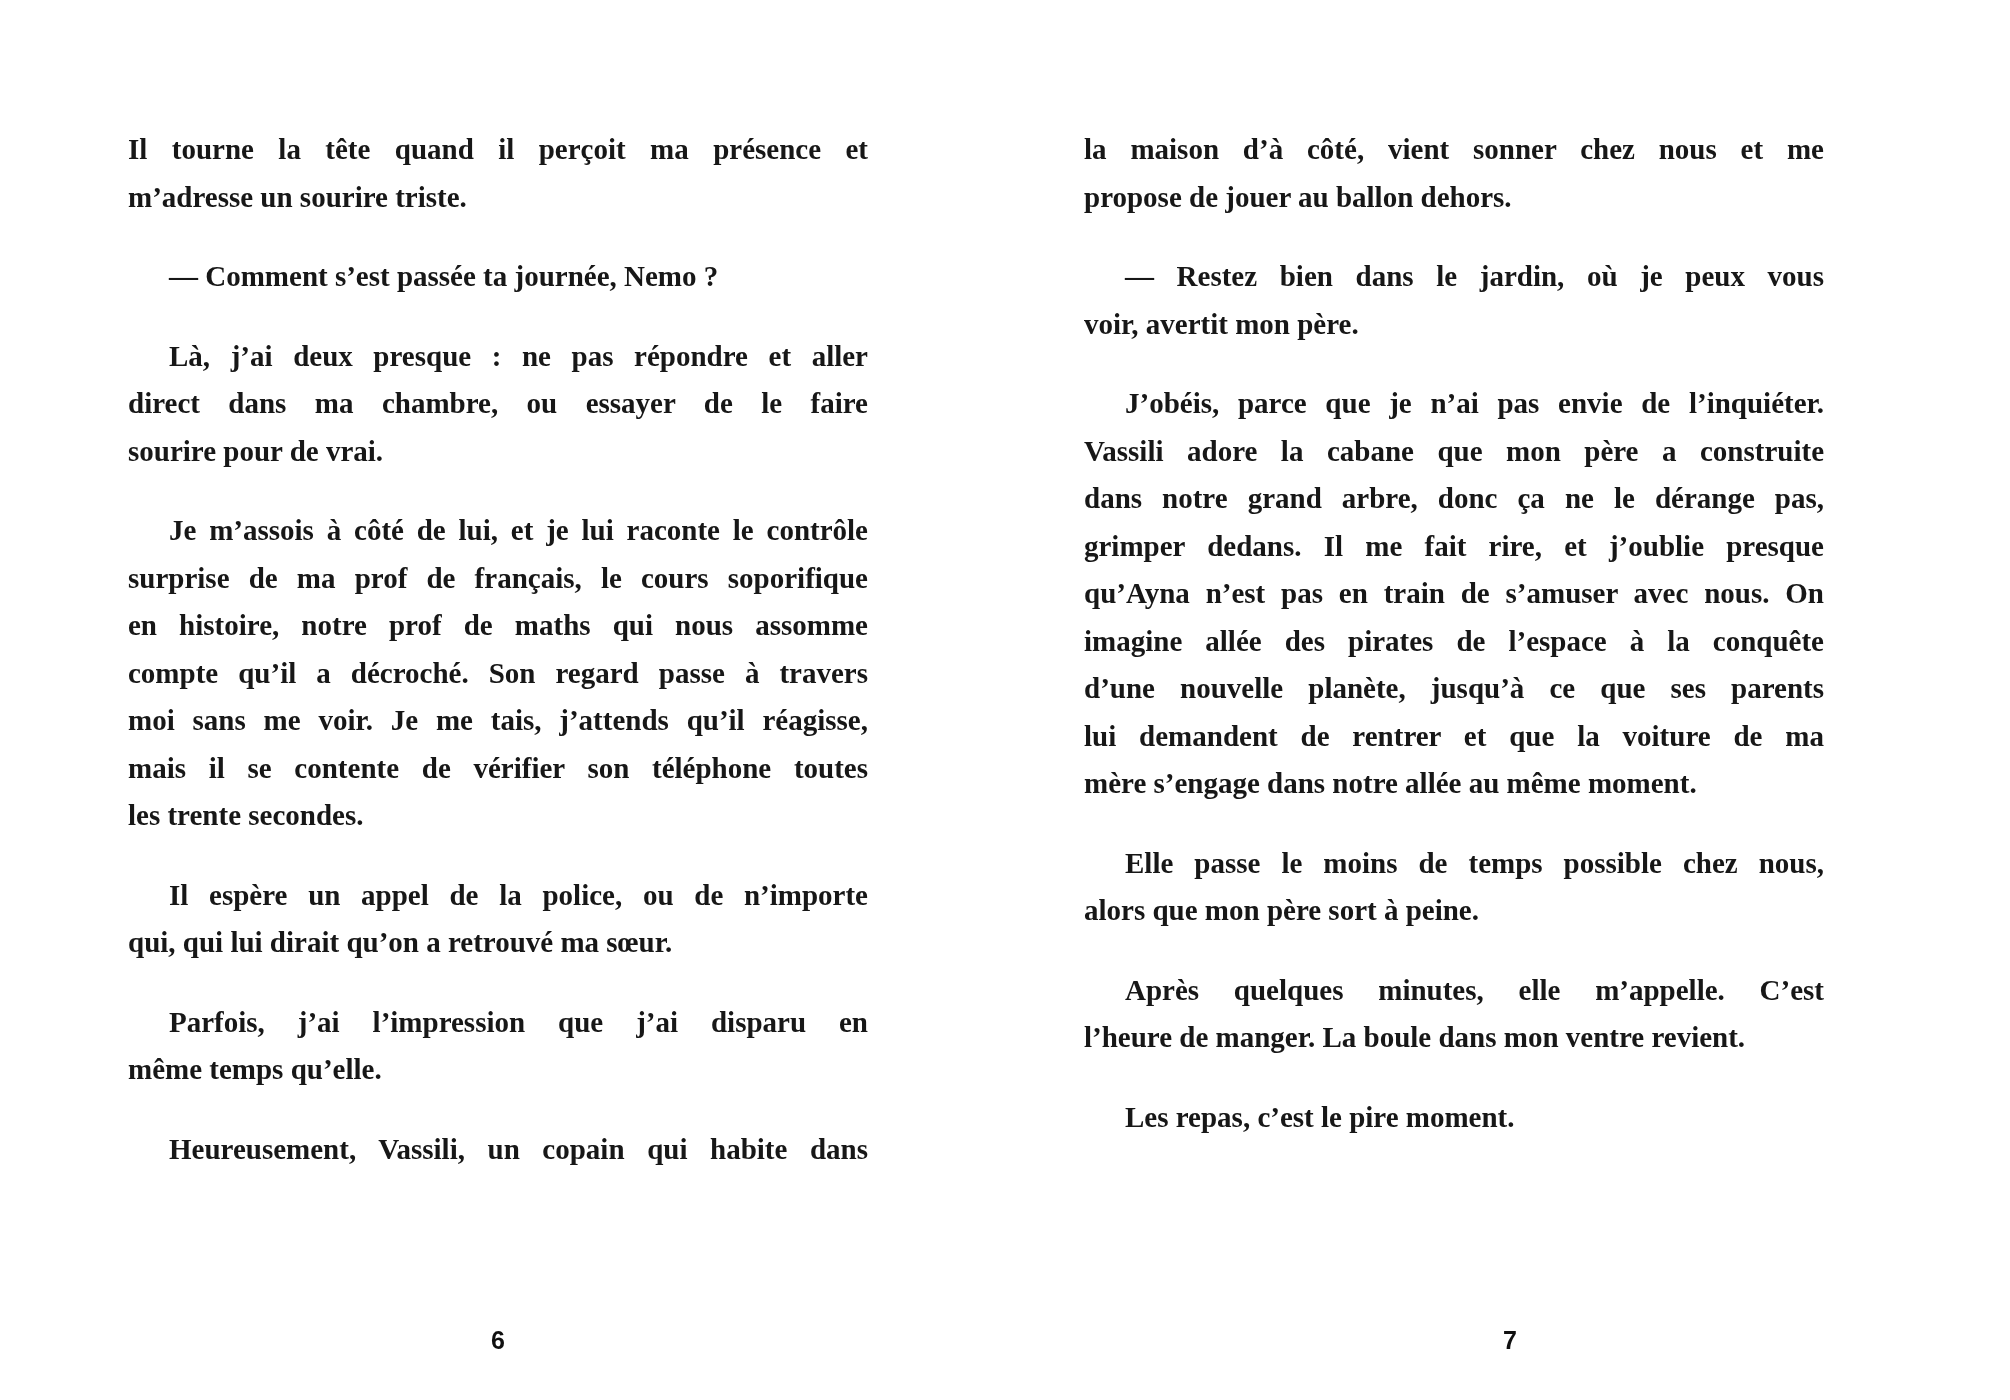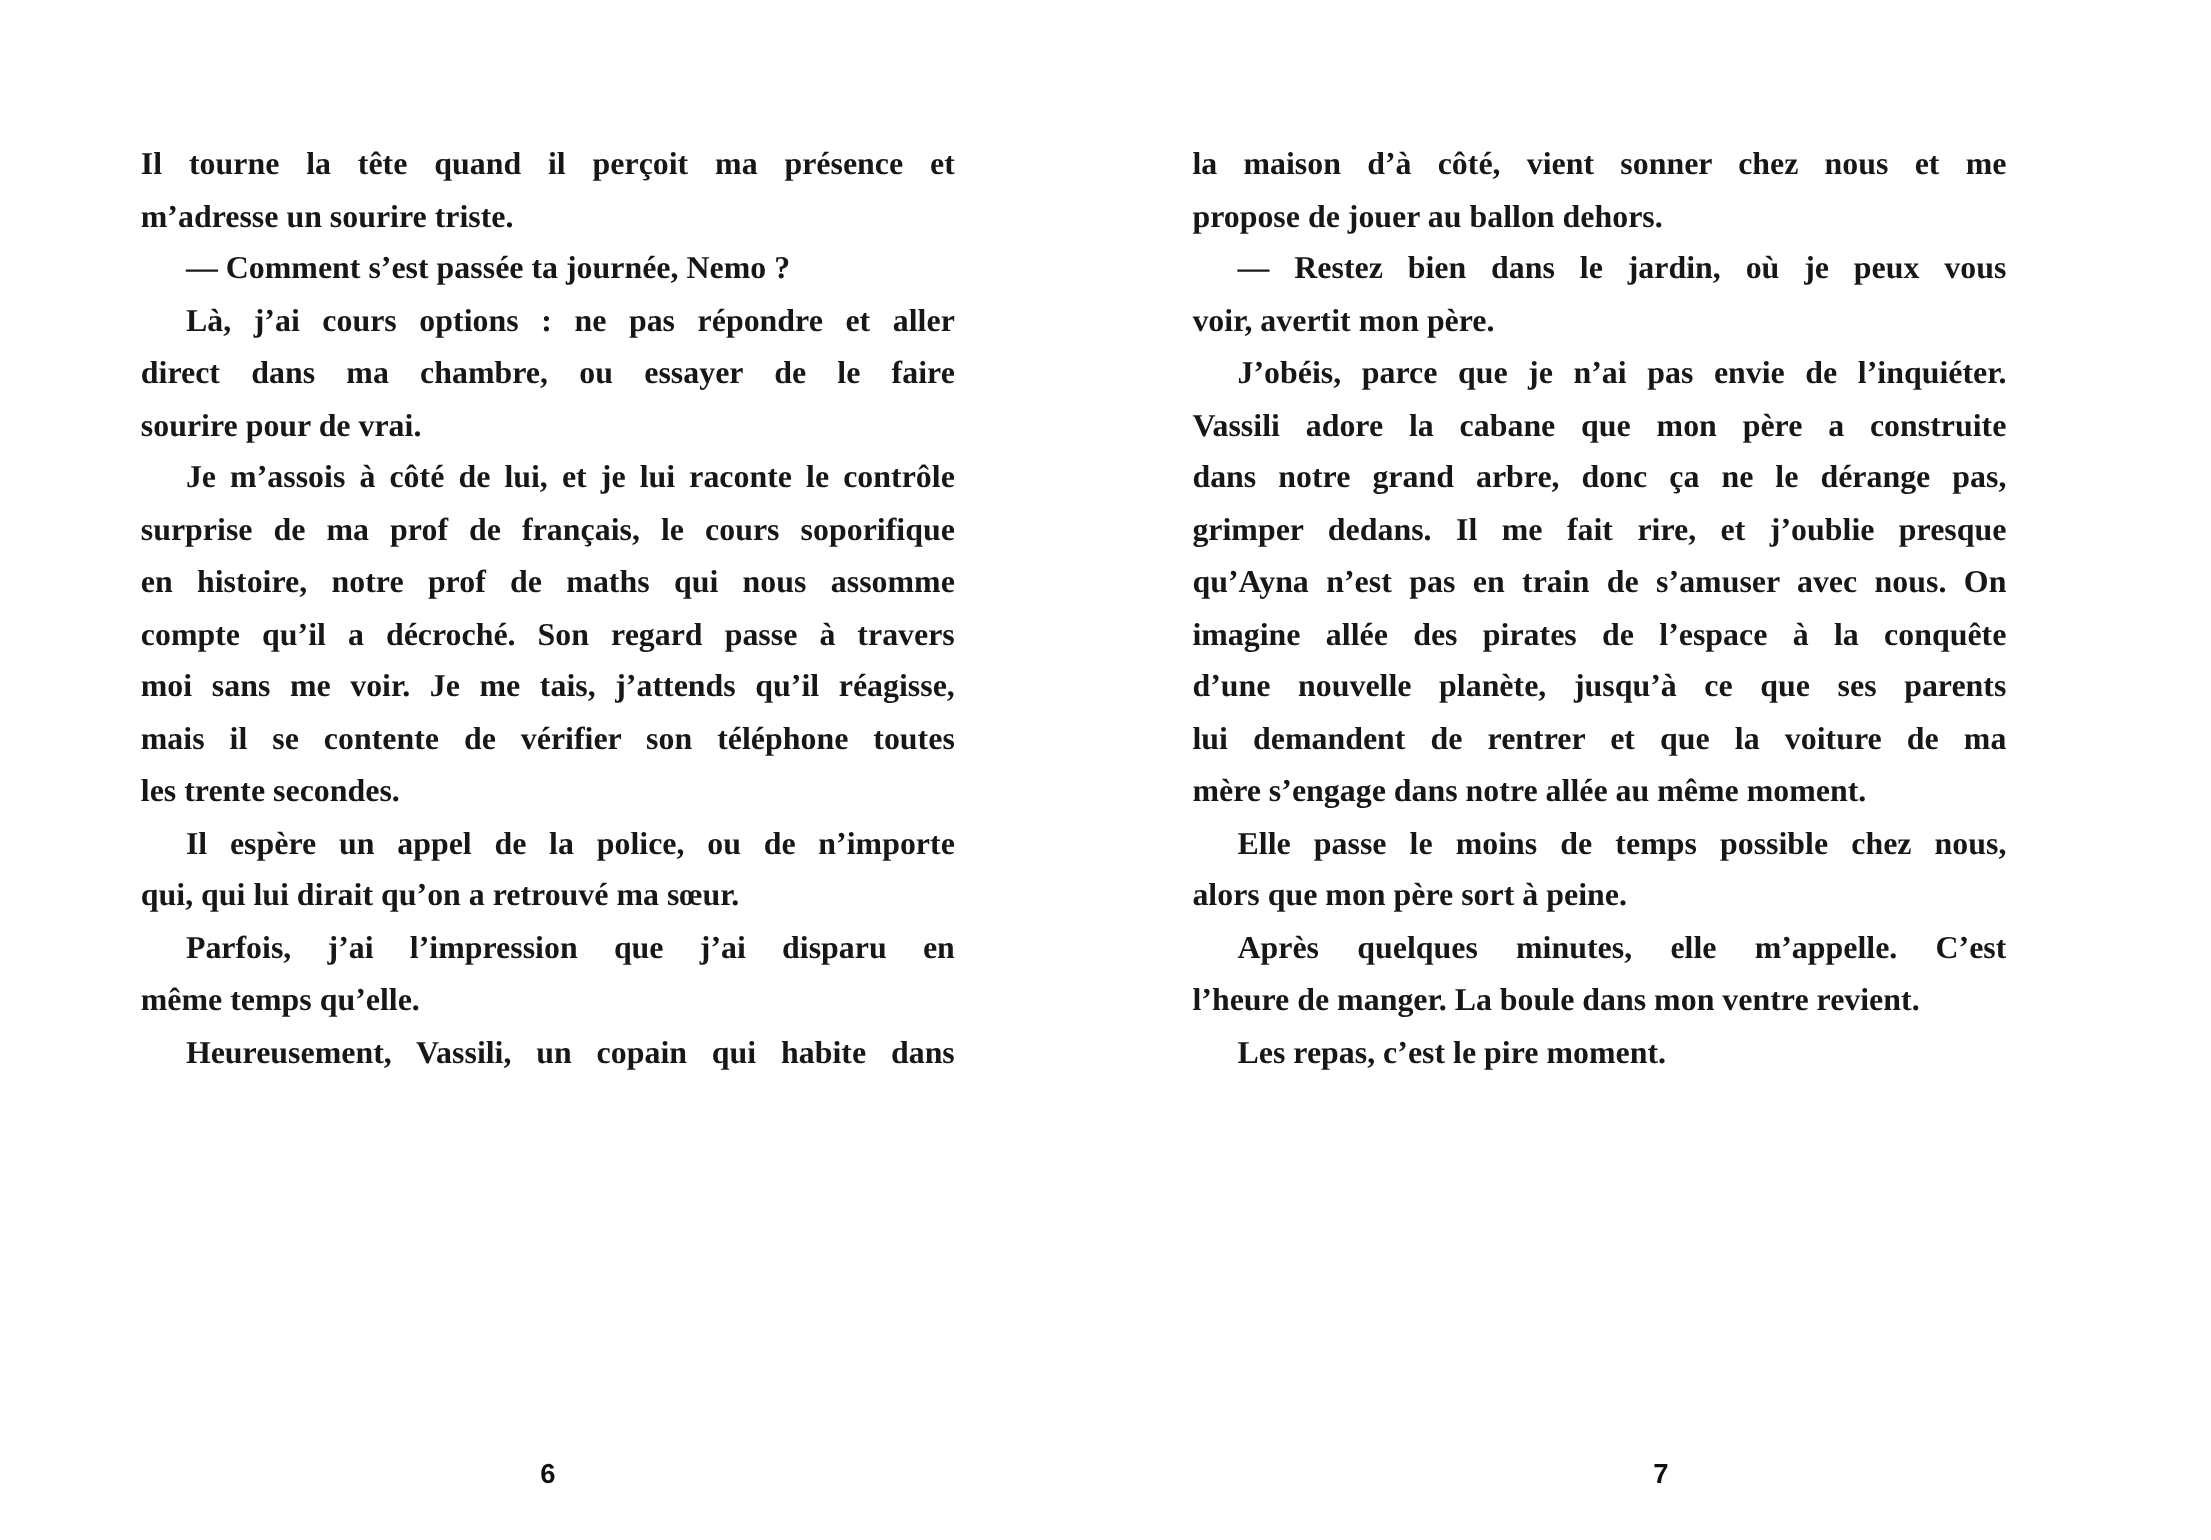--- a/index.html
+++ b/index.html
@@ -31,20 +31,21 @@
     overflow: hidden;
     text-align: center;
     text-align-last: left;
   }
   .line.just {
     text-align: justify;
     text-align-last: justify;
   }
   .line.indent {
     text-indent: 41px;
+    margin-top: 32px;
   }
 
   .pagenum {
     position: absolute;
     top: 1326px;
     width: 740px;
     text-align: center;
     font-family: "Liberation Sans", "DejaVu Sans", sans-serif;
     font-weight: bold;
     font-size: 25px;
@@ -56,21 +57,21 @@
 </head>
 <body>
 
 <div>
 
   <section>
     <div class="page-text left">
         <div class="line just">Il tourne la tête quand il perçoit ma présence et</div>
         <div class="line">m’adresse un sourire triste.</div>
         <div class="line indent">— Comment s’est passée ta journée, Nemo ?</div>
-        <div class="line indent just">Là, j’ai cours options : ne pas répondre et aller</div>
+        <div class="line indent just">Là, j’ai deux presque : ne pas répondre et aller</div>
         <div class="line just">direct dans ma chambre, ou essayer de le faire</div>
         <div class="line">sourire pour de vrai.</div>
         <div class="line indent just">Je m’assois à côté de lui, et je lui raconte le contrôle</div>
         <div class="line just">surprise de ma prof de français, le cours soporifique</div>
         <div class="line just">en histoire, notre prof de maths qui nous assomme</div>
         <div class="line just">compte qu’il a décroché. Son regard passe à travers</div>
         <div class="line just">moi sans me voir. Je me tais, j’attends qu’il réagisse,</div>
         <div class="line just">mais il se contente de vérifier son téléphone toutes</div>
         <div class="line">les trente secondes.</div>
         <div class="line indent just">Il espère un appel de la police, ou de n’importe</div>

